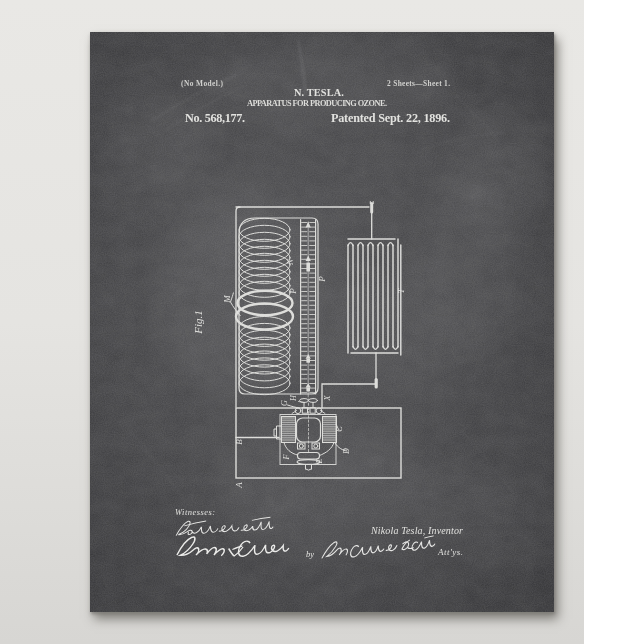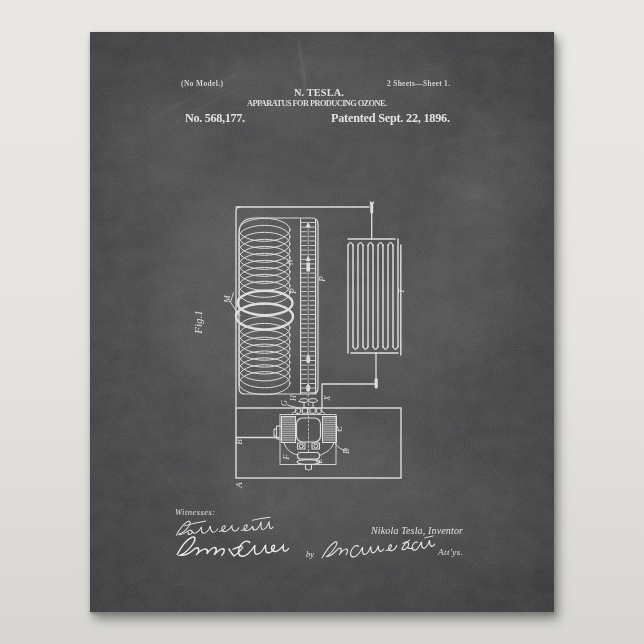--- a/index.html
+++ b/index.html
@@ -1,17 +1,17 @@
 <!DOCTYPE html>
 <html><head>
 <meta charset="utf-8">
 <style>
   html,body{margin:0;padding:0;width:644px;height:644px;overflow:hidden;
     font-family:"Liberation Serif", serif;}
-  #page{position:relative;width:644px;height:644px;
+  #page{position:relative;width:584px;height:644px;
     background:linear-gradient(180deg,#e9e8e5 0%,#e5e4e1 50%,#d7d6d3 100%);}
   #poster{position:absolute;left:90px;top:32px;width:464px;height:580px;
     background:radial-gradient(ellipse 340px 420px at 46% 46%, #454548 0%, #3e3e41 45%, #353538 75%, #2d2d30 100%);
     box-shadow:4px 7px 10px rgba(125,123,118,0.95), 1px 2px 3px rgba(110,108,104,0.7);}
   svg{position:absolute;left:0;top:0;}
 </style>
 </head>
 <body>
 <div id="page">
 

